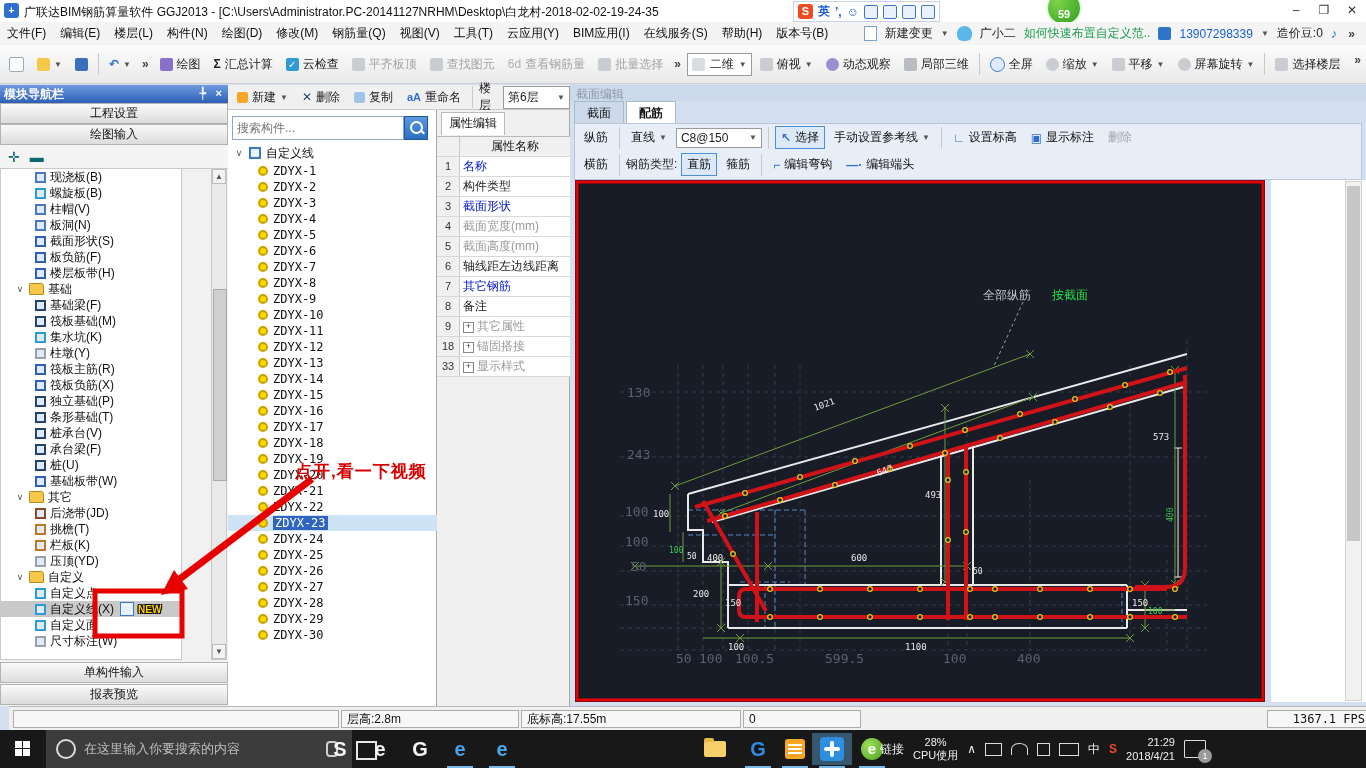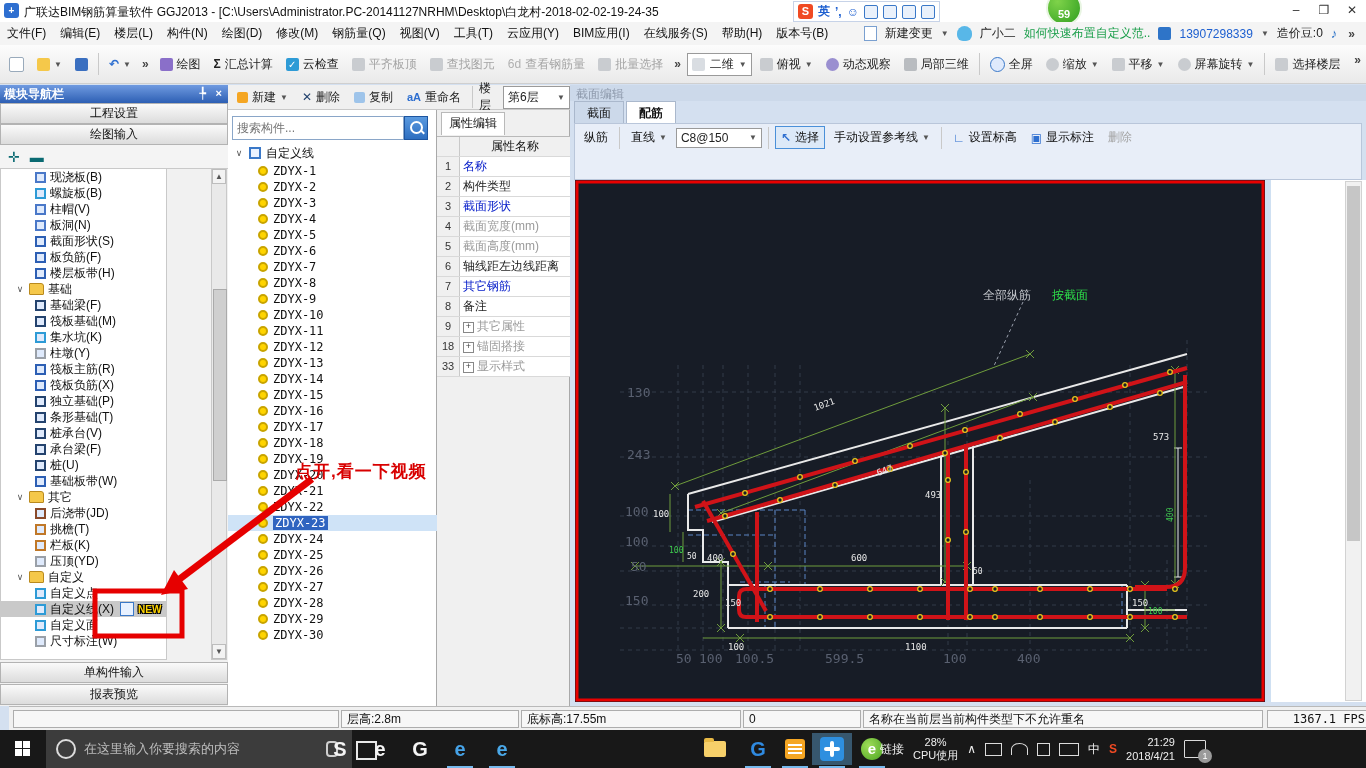--- a/index.html
+++ b/index.html
@@ -40,21 +40,21 @@
   .combo-frame{border:1px solid #9a9a9a;background:#fff;padding:2px 4px;display:flex;align-items:center;gap:5px;}
   
   #navpanel{left:0;top:85px;width:228px;height:621px;background:#f1f1f1;border-right:1px solid #a9a9a9;}
   #nav-head{left:0;top:0;width:228px;height:18px;background:linear-gradient(#6f9ae0,#2d5fb4);color:#fff;
             font-weight:bold;padding:1px 4px;box-sizing:border-box;}
   .nav-headbtn{top:2px;color:#fff;font-size:11px;}
   .nav-bigbtn{left:0;width:228px;height:21px;background:linear-gradient(#fafafa,#dcdcdc);border:1px solid #b3b3b3;
               box-sizing:border-box;text-align:center;line-height:19px;color:#111;}
   #nav-mini{left:0;top:60px;width:228px;height:23px;border-bottom:1px solid #c9c9c9;background:#f4f4f4;
             display:flex;align-items:center;gap:10px;padding-left:8px;color:#0a6a72;font-weight:bold;font-size:14px;}
-  #nav-tree{left:0;top:83px;width:167px;height:492px;background:#fff;border:1px solid #c9c9c9;box-sizing:border-box;overflow:hidden;}
+  #nav-tree{left:0;top:83px;width:182px;height:492px;background:#fff;border:1px solid #c9c9c9;box-sizing:border-box;overflow:hidden;}
   .tree-row{height:16px;display:flex;align-items:center;gap:4px;white-space:nowrap;}
   .tree-row .lbl{color:#111;}
   .tree-row.sel{background:#c9c9c9;}
   .t-ic{width:11px;height:11px;box-sizing:border-box;border:2px solid #4a78c8;background:#dfeafc;flex:0 0 auto;}
   .t-folder{width:13px;height:10px;background:#f5c84a;border:1px solid #b98a1e;border-radius:1px 3px 1px 1px;position:relative;flex:0 0 auto;}
   .t-exp{color:#555;font-size:9px;width:10px;text-align:center;flex:0 0 auto;}
   .new-ic{width:12px;height:12px;border:1px solid #3a78c8;background:#e8f1ff;margin-left:2px;flex:0 0 auto;}
   .new-txt{color:#ffd400;font-weight:bold;font-size:10px;text-shadow:1px 1px 0 #000,-1px -1px 0 #000,1px -1px 0 #000,-1px 1px 0 #000;}
   #nav-scroll{left:211px;top:83px;width:16px;height:492px;background:#e9e9e9;border:1px solid #c9c9c9;box-sizing:border-box;}
   .sc-arrow{width:14px;height:15px;background:#f3f3f3;border:1px solid #bdbdbd;box-sizing:border-box;font-size:8px;color:#555;text-align:center;line-height:13px;}
@@ -679,20 +679,36 @@
         <span class="sep"></span>
         <span class="stbtn">
             <span class="blue-glyph">∟</span>
             <span>设置标高</span>
           </span>
         <span class="stbtn">
             <span class="blue-glyph">▣</span>
             <span>显示标注</span>
           </span>
         <span class="stbtn gray">删除</span>
+      </div>
+      <div class="strow">
+        <span class="stbtn">横筋</span>
+        <span class="sep"></span>
+        <span>钢筋类型:</span>
+        <span class="stbtn on">直筋</span>
+        <span class="stbtn">箍筋</span>
+        <span class="sep"></span>
+        <span class="stbtn">
+            <span class="blue-glyph">⌐</span>
+            <span>编辑弯钩</span>
+          </span>
+        <span class="stbtn">
+            <span class="blue-glyph">—·</span>
+            <span>编辑端头</span>
+          </span>
       </div>
     </div>
   </div>
 
   <div id="canvas-wrap" class="abs">
     <svg id="cv" width="690" height="522" viewBox="0 0 690 522" xmlns="http://www.w3.org/2000/svg">
       <rect x="0" y="0" width="690" height="522" fill="#171c26"></rect>
       <g stroke="#323a48" stroke-width="1" stroke-dasharray="4 4" fill="none">
         <path d="M103,185 V470 M128,185 V470 M148,185 V470 M173,185 V470 M200,185 V470 M225,185 V470 M373,245 V470 M392,245 V470 M455,300 V470 M555,185 V470 M592,380 V470 M612,160 V470"></path>
         <path d="M45,212 H632 M45,277 H632 M45,336 H632 M45,366 H632 M45,391 H632 M45,425 H632 M45,448 H632 M45,470 H632"></path>
@@ -816,21 +832,20 @@
   <div id="right-strip" class="abs"></div>
   <div id="v-scroll" class="abs">
       <div id="v-thumb"></div>
     </div>
 
   <div id="statusbar" class="abs">
     <div class="st-box abs" style="left:4px;width:326px"></div>
     <div class="st-box abs" style="left:332px;width:178px">层高:2.8m</div>
     <div class="st-box abs" style="left:512px;width:220px">底标高:17.55m</div>
     <div class="st-box abs" style="left:734px;width:118px">0</div>
-    <div class="st-box abs" style="left:854px;width:400px">名称在当前层当前构件类型下不允许重名</div>
     <div class="st-box abs" style="left:1258px;width:104px;text-align:right;font-family:'DejaVu Sans Mono',monospace">1367.1 FPS</div>
   </div>
 
   <div id="taskbar" class="abs"></div>
   <div id="startbtn" class="abs">
     <span class="winlogo">
       <div style="left:0;top:0"></div>
         <div style="left:8px;top:0"></div>
         <div style="left:0;top:8px"></div>
         <div style="left:8px;top:8px"></div>

